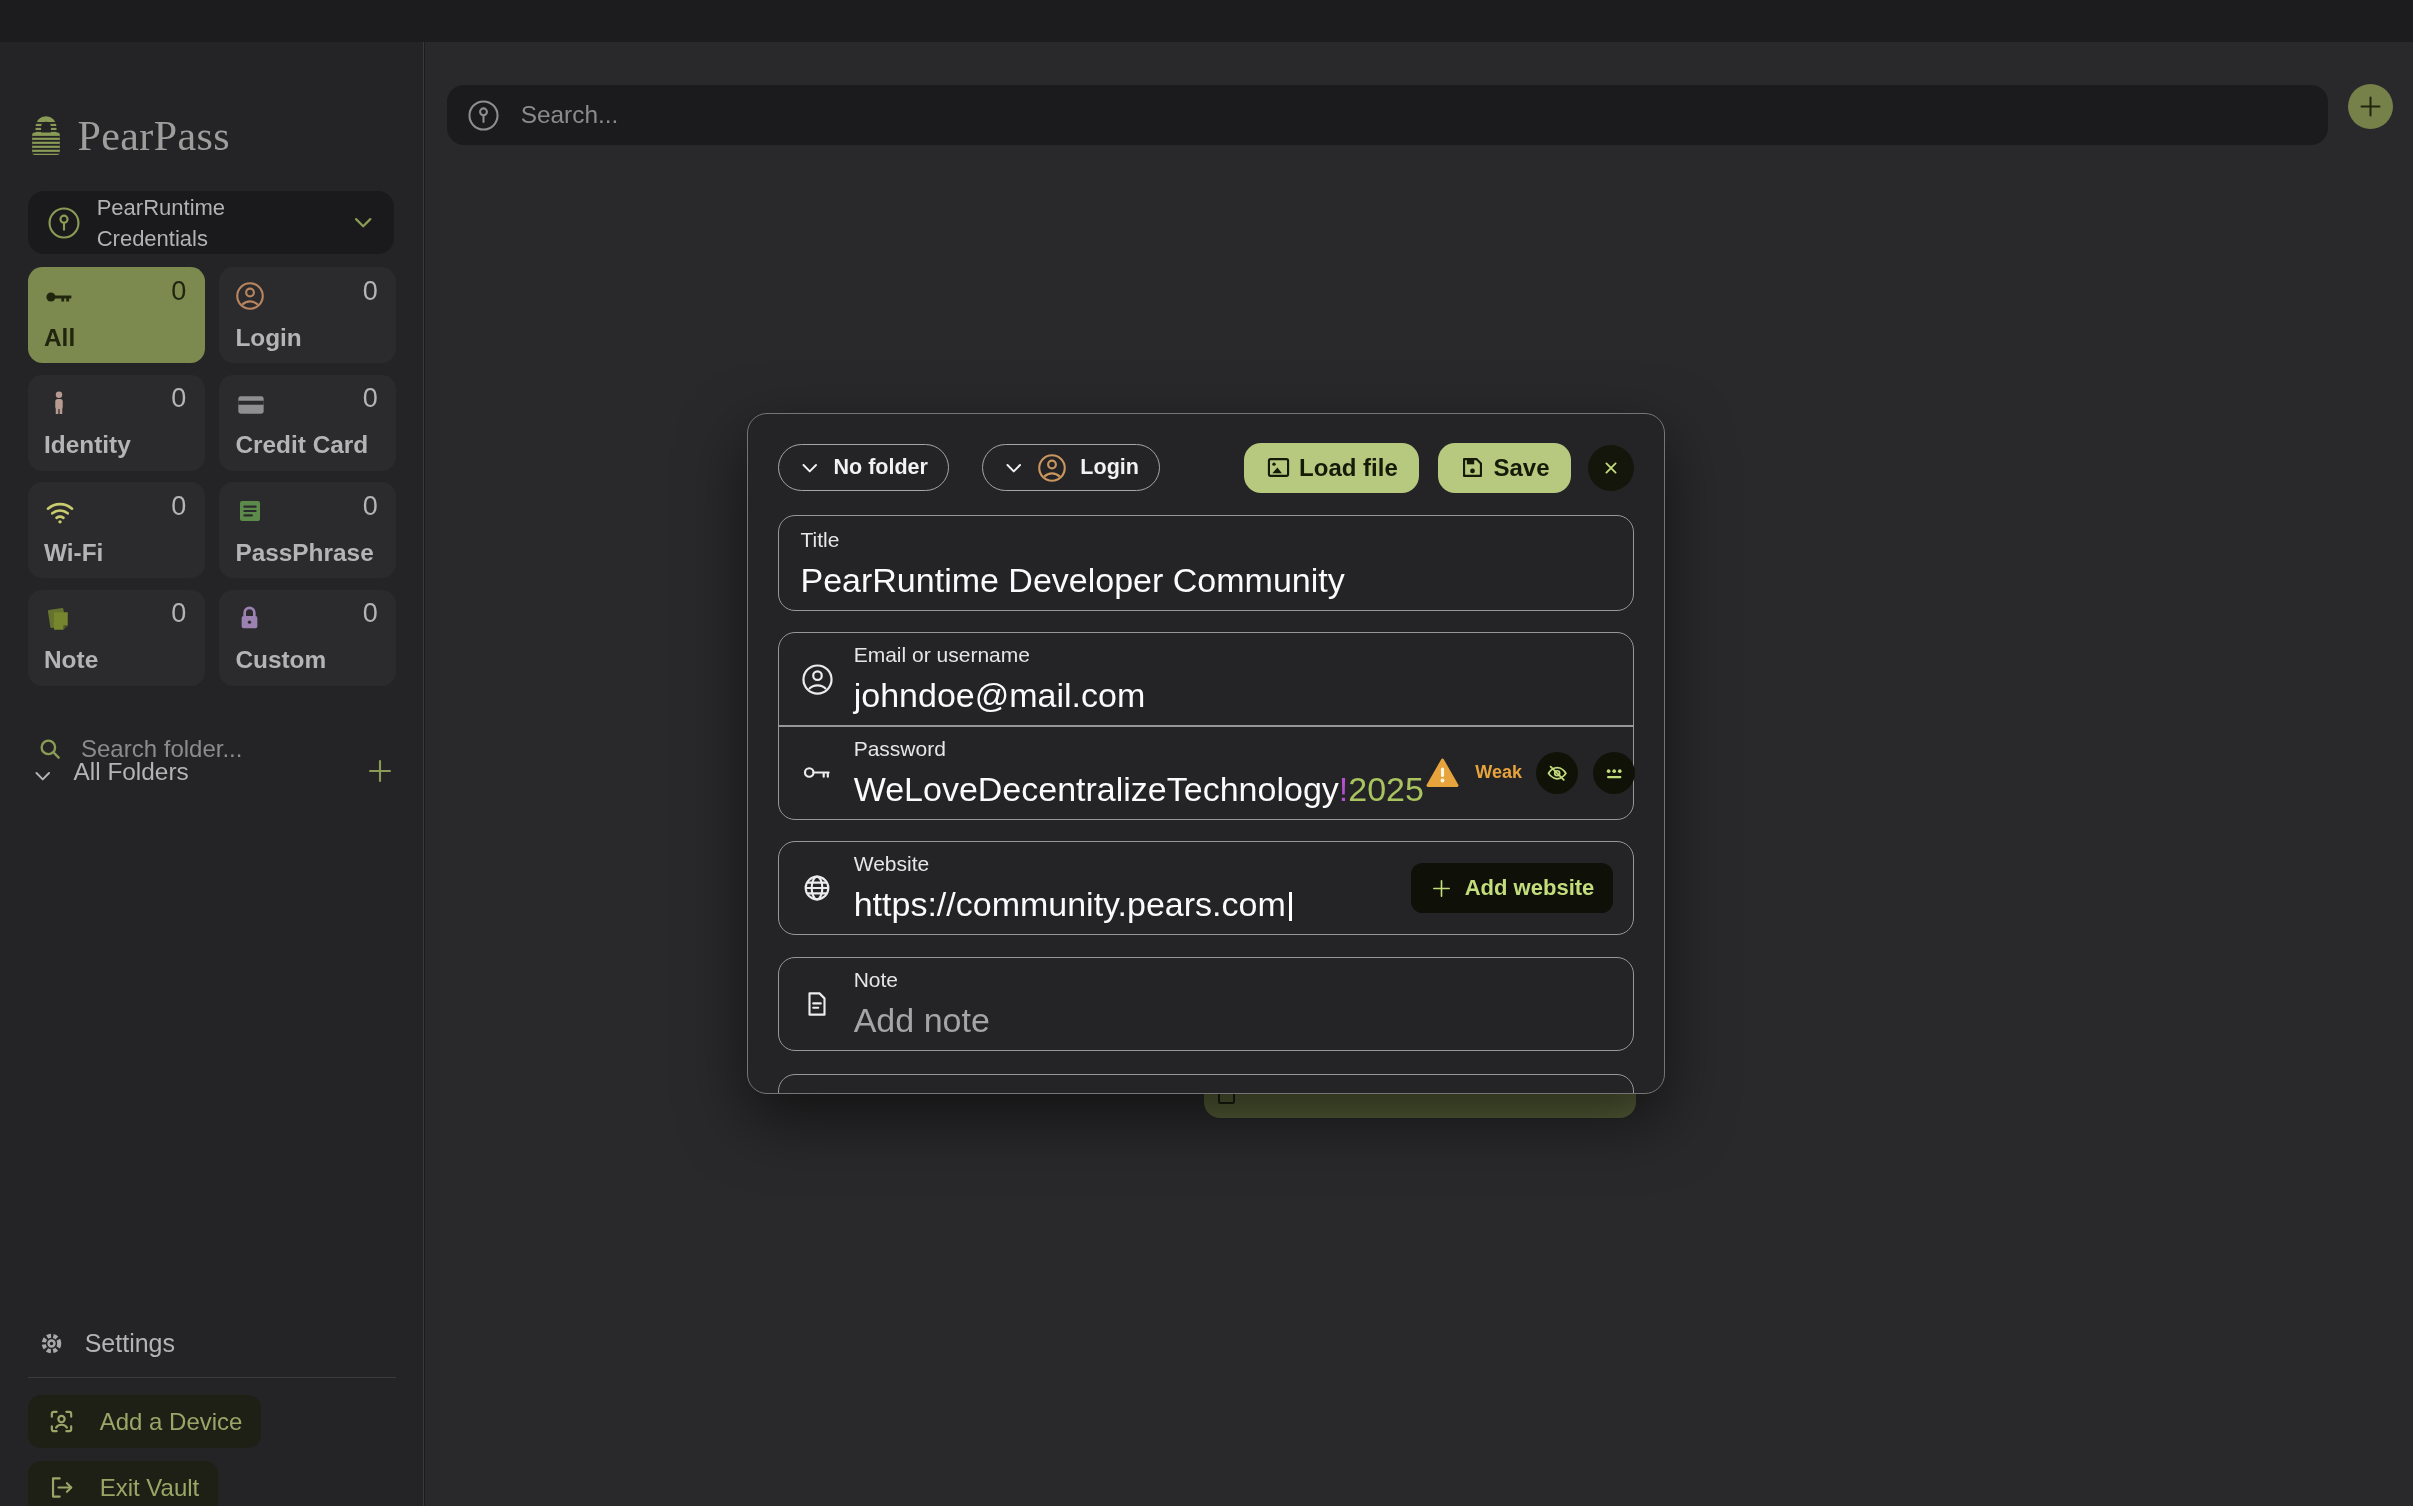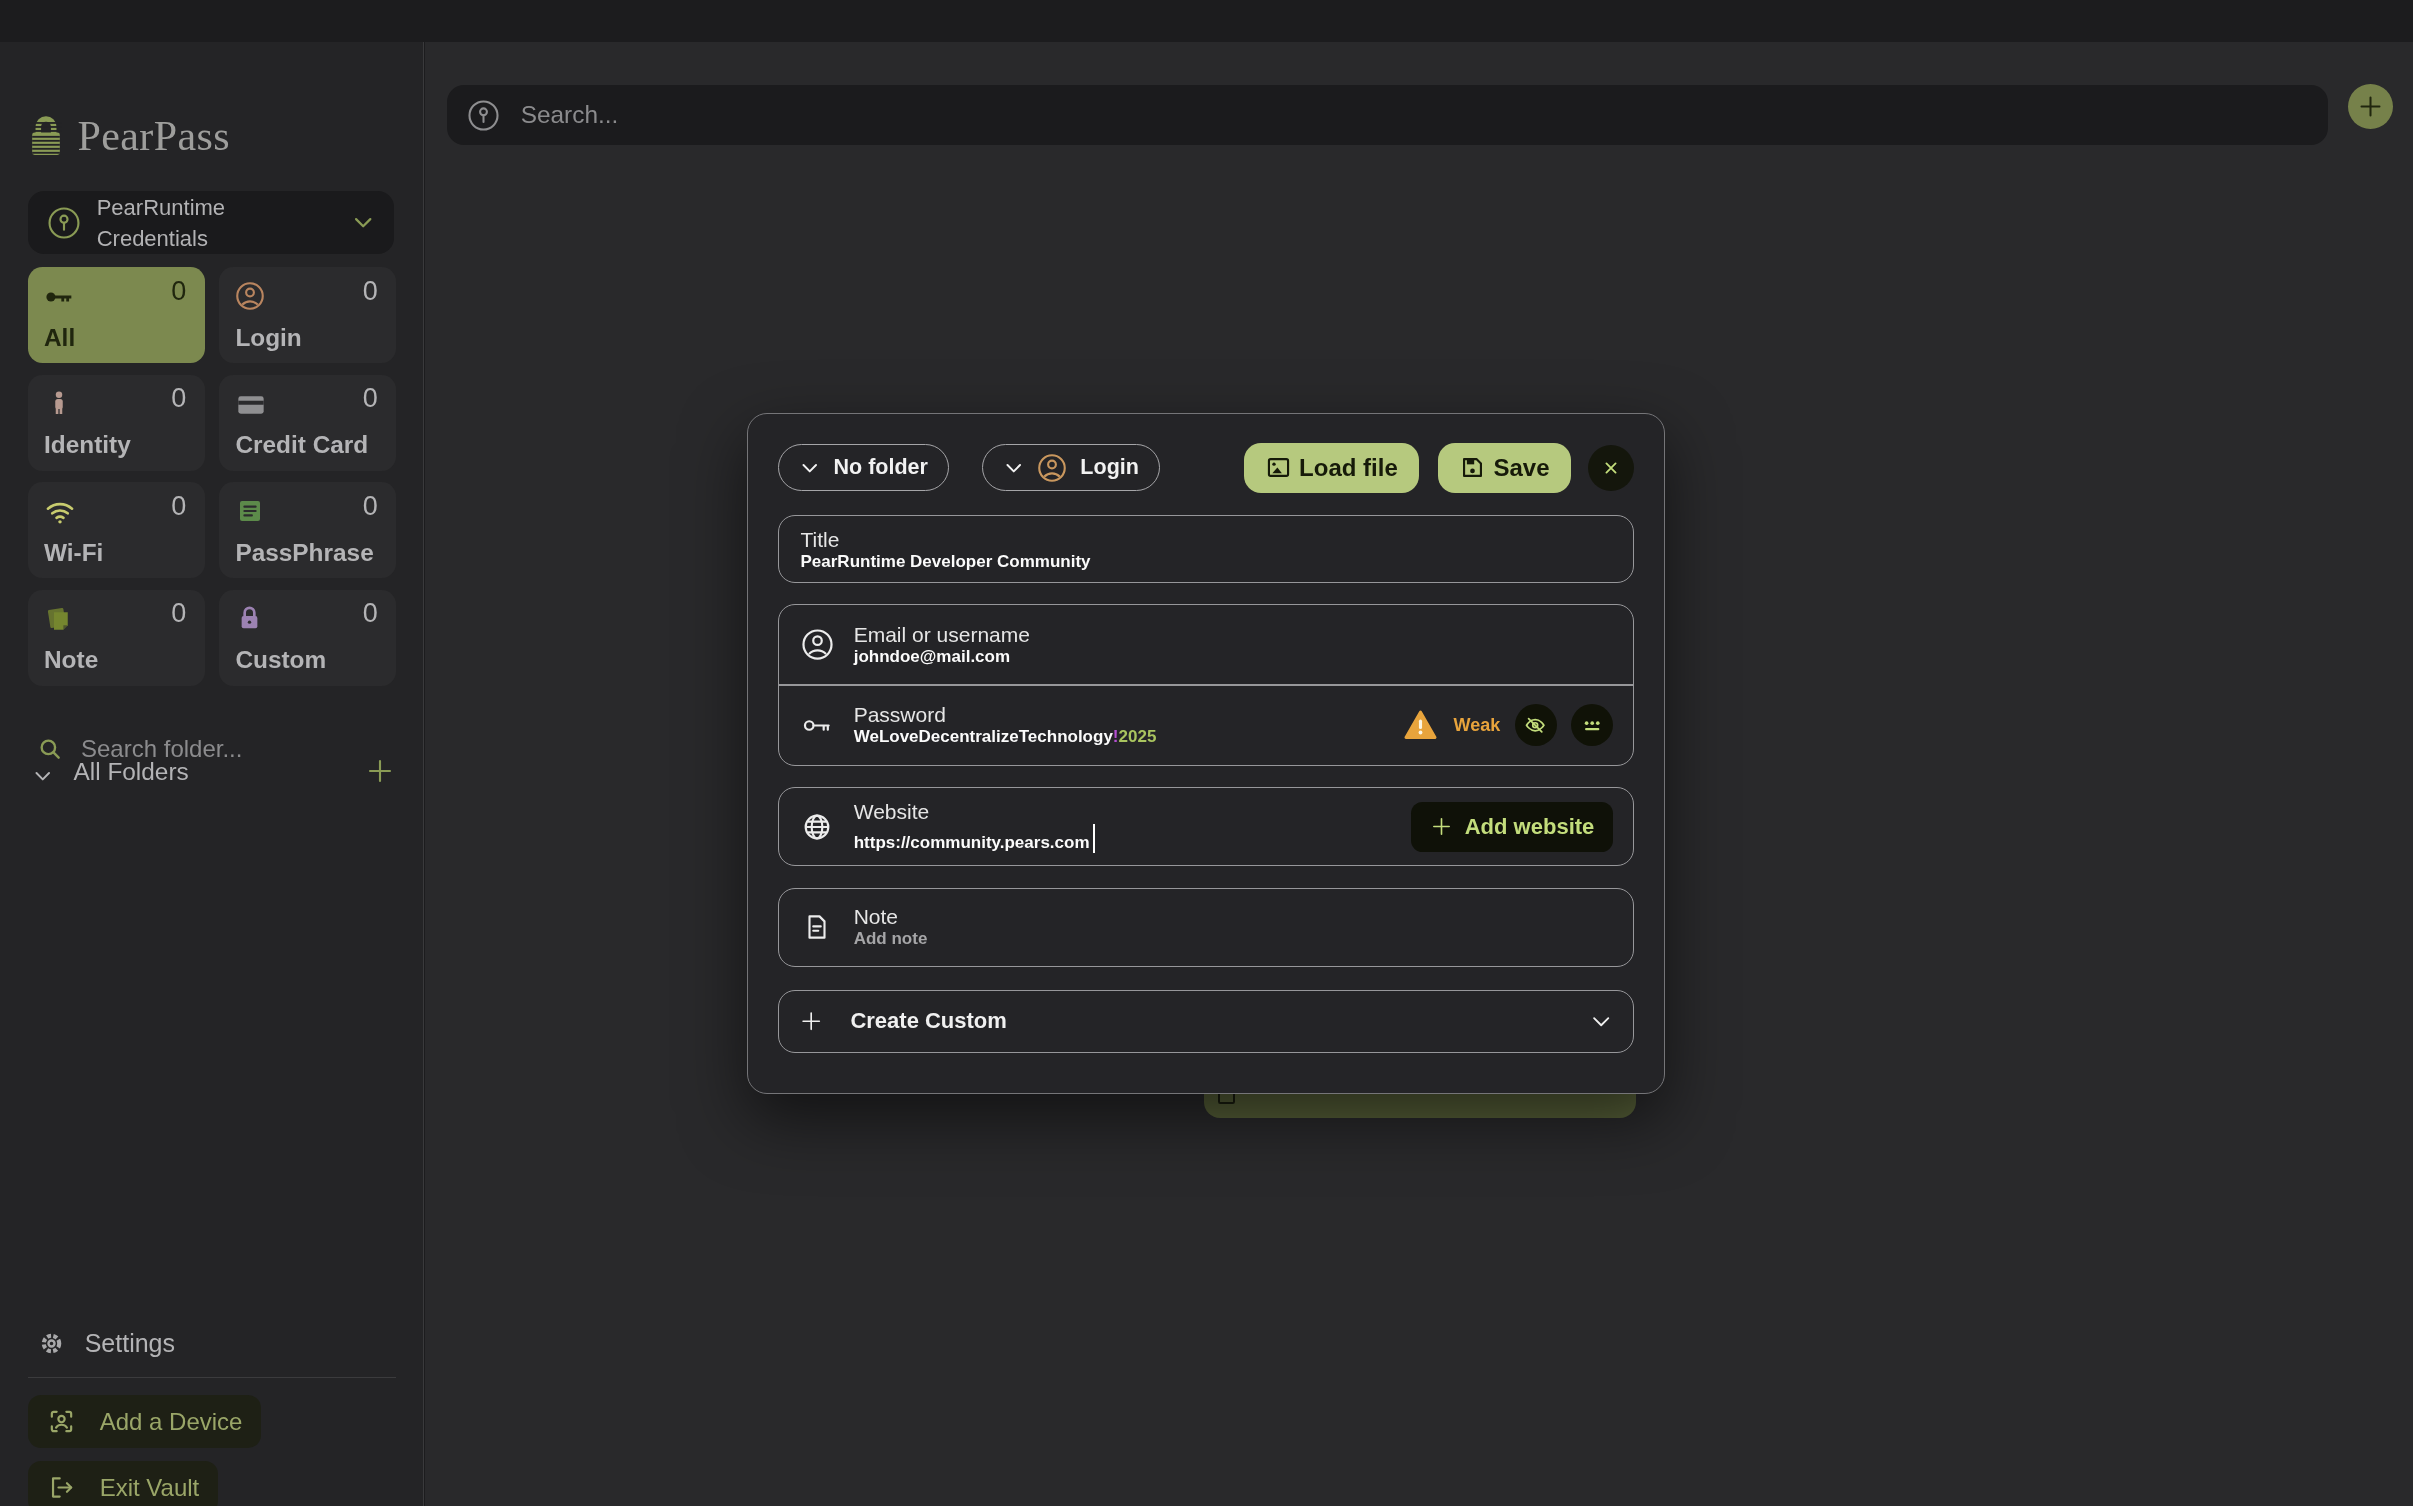--- a/index.html
+++ b/index.html
@@ -55,21 +55,21 @@
   .pill{display:inline-flex;align-items:center;gap:13px;height:47px;padding:0 20px;border:1.4px solid #a5a5a8;border-radius:26px;color:#f2f2f2;font-size:21.5px;font-weight:600;background:transparent;cursor:pointer}
   .pill + .pill{margin-left:33px}
   .usr{color:#c9975e;display:flex}
   .spacer{flex:1}
   .grn-btn{display:inline-flex;align-items:center;gap:7px;height:50px;padding:0 21.5px;background:var(--btn-green);border:none;border-radius:17px;color:#161a09;font-size:24px;font-weight:700;cursor:pointer}
   .grn-btn + .grn-btn{margin-left:18.7px}
   .close-btn{margin-left:17px;width:46px;height:46px;border-radius:50%;background:#14160c;color:var(--chip-green);display:flex;align-items:center;justify-content:center;border:none;cursor:pointer}
   .fbox{border:1.4px solid #97979a;border-radius:17px}
   .title-box{margin-top:24.4px;padding:11.5px 21.5px 10px}
   .flabel{font-size:21px;color:#e6e6e6}
-  .fvalue{margin-top:0;font-size:17px;font-weight:700;color:#fbfbfb;white-space:nowrap}
+  .fvalue{margin-top:9px;font-size:34px;font-weight:400;color:#fbfbfb;white-space:nowrap}
   .combo{margin-top:21.5px}
   .frow{display:flex;align-items:center;padding:10px 20px;min-height:79px}
   .ficon{width:36px;margin-right:18.7px;display:flex;justify-content:center;color:#ececec;flex:none}
   .frow-divider{height:1.4px;background:#97979a}
   .pw-tools{margin-left:auto;display:flex;align-items:center;gap:14.4px}
   .weak{color:var(--orange);font-size:18px;font-weight:700}
   .chip{width:42px;height:42px;border-radius:50%;background:var(--chip-bg);color:var(--chip-green);display:flex;align-items:center;justify-content:center;border:none;cursor:pointer}
   .warn{color:var(--orange);display:flex}
   .pw-symbol{color:var(--purple)}
   .pw-digits{color:var(--year-green)}

